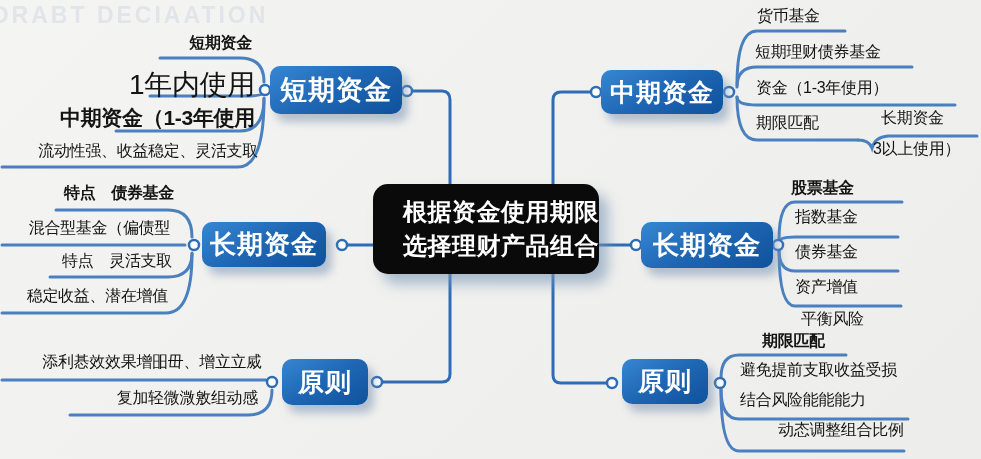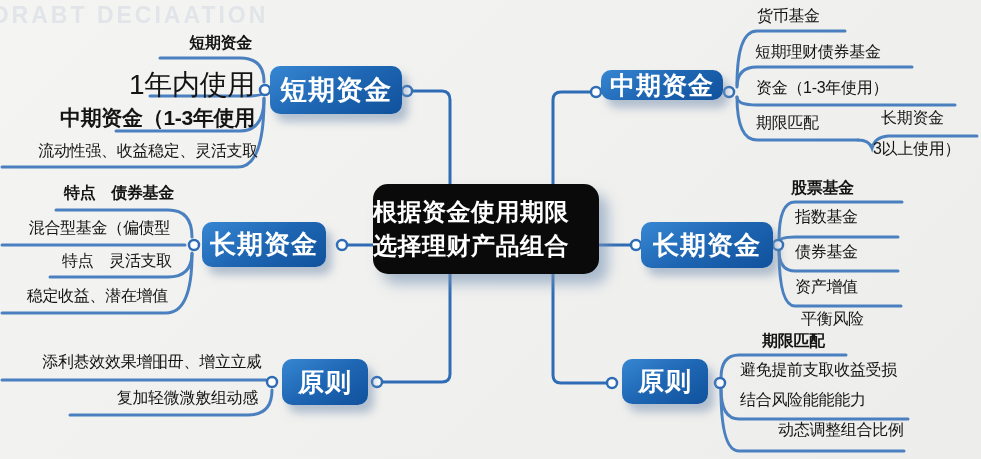--- a/index.html
+++ b/index.html
@@ -21,21 +21,21 @@
   .node{
     position:absolute;display:flex;align-items:center;justify-content:center;
     background:linear-gradient(150deg,#3787d3 0%,#1e66b3 50%,#10519c 100%);
     color:#ffffff;font-weight:bold;font-size:26px;letter-spacing:1px;
     border-radius:10px;box-shadow:6px 8px 9px rgba(125,150,180,0.55);
     white-space:nowrap;
   }
   .center-box{
     position:absolute;left:373px;top:184px;width:226px;height:90px;
     background:#0a0a0a;color:#ffffff;border-radius:15px;
-    display:flex;flex-direction:column;align-items:flex-start;justify-content:center;
+    display:flex;flex-direction:column;align-items:flex-end;justify-content:center;
     font-size:24px;font-weight:bold;line-height:1.4;letter-spacing:0.5px;
     box-shadow:9px 10px 13px rgba(120,148,182,0.6);text-align:center;
   }
 </style>
 </head>
 <body>
 
 <div id="canvas">
 
   <div class="watermark">DRABT DECIAATION</div>
@@ -93,21 +93,21 @@
   </svg>
 
   <div class="center-box">
     <span>根据资金使用期限</span>
     <span>选择理财产品组合</span>
   </div>
 
   <div class="node" style="left:270px;top:66px;width:132px;height:48px;font-size:27px;">短期资金</div>
   <div class="node" style="left:202px;top:222px;width:124px;height:45px;">长期资金</div>
   <div class="node" style="left:282px;top:359px;width:86px;height:46px;">原则</div>
-  <div class="node" style="left:601px;top:70px;width:122px;height:30px;font-size:25px;">中期资金</div>
+  <div class="node" style="left:601px;top:70px;width:122px;height:44px;font-size:25px;">中期资金</div>
   <div class="node" style="left:641px;top:222px;width:132px;height:46px;">长期资金</div>
   <div class="node" style="left:622px;top:359px;width:86px;height:45px;">原则</div>
 
   <div class="leaf bold" style="top:34px;right:729px;">短期资金</div>
   <div class="leaf" style="top:70px;right:726px;font-size:28px;">1年内使用</div>
   <div class="leaf bold" style="top:106px;right:726px;font-size:21px;">中期资金（1-3年使用</div>
   <div class="leaf" style="top:142px;right:723px;">流动性强、收益稳定、灵活支取</div>
 
   <div class="leaf bold" style="top:184px;right:807px;">特点　债券基金</div>
   <div class="leaf" style="top:219px;right:811px;">混合型基金（偏债型</div>

